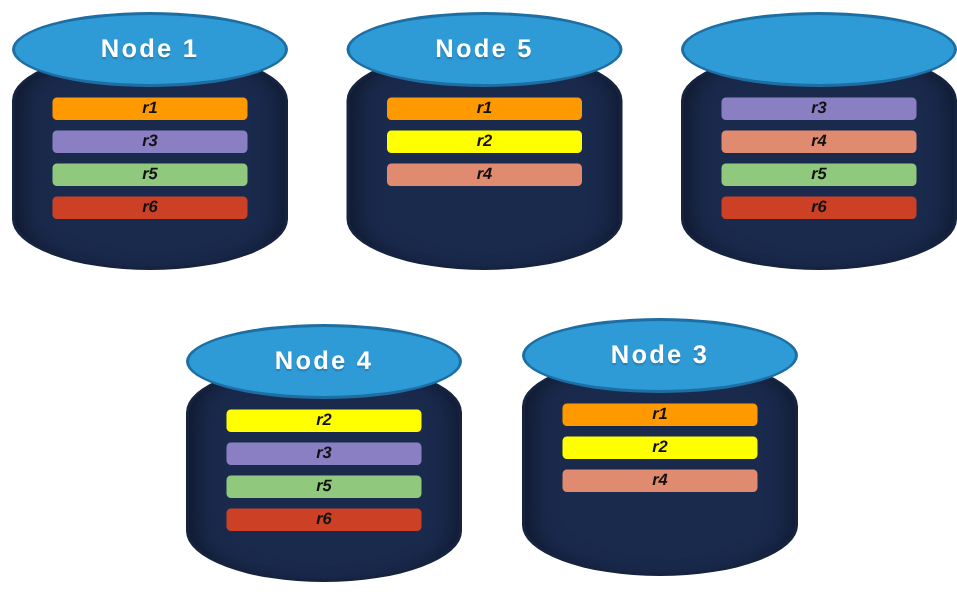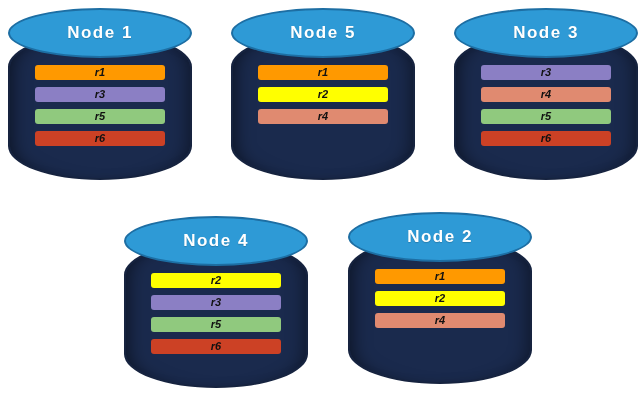--- a/index.html
+++ b/index.html
@@ -114,21 +114,20 @@
       <div class="node-title">Node  5</div>
       <div class="replica-list">
         <div class="replica-bar" style="background: rgb(255, 153, 0);">r1</div>
         <div class="replica-bar" style="background: rgb(255, 255, 0);">r2</div>
         <div class="replica-bar" style="background: rgb(224, 138, 112);">r4</div>
       </div>
     </div>
     <div class="node" style="left: 454px; top: 8px;">
       <div class="cyl-body"></div>
       <div class="cyl-top"></div>
-      <div class="node-title">Node  3</div>
       <div class="replica-list">
         <div class="replica-bar" style="background: rgb(139, 127, 196);">r3</div>
         <div class="replica-bar" style="background: rgb(224, 138, 112);">r4</div>
         <div class="replica-bar" style="background: rgb(144, 201, 126);">r5</div>
         <div class="replica-bar" style="background: rgb(204, 65, 37);">r6</div>
       </div>
     </div>
     <div class="node" style="left: 124px; top: 216px; text-align: right;">
       <div class="cyl-body"></div>
       <div class="cyl-top"></div>
@@ -136,20 +135,20 @@
       <div class="replica-list">
         <div class="replica-bar" style="background: rgb(255, 255, 0);">r2</div>
         <div class="replica-bar" style="background: rgb(139, 127, 196);">r3</div>
         <div class="replica-bar" style="background: rgb(144, 201, 126);">r5</div>
         <div class="replica-bar" style="background: rgb(204, 65, 37);">r6</div>
       </div>
     </div>
     <div class="node" style="left: 348px; top: 212px;">
       <div class="cyl-body"></div>
       <div class="cyl-top"></div>
-      <div class="node-title">Node  2</div>
+      <div class="node-title">Node  3</div>
       <div class="replica-list">
         <div class="replica-bar" style="background: rgb(255, 153, 0);">r1</div>
         <div class="replica-bar" style="background: rgb(255, 255, 0);">r2</div>
         <div class="replica-bar" style="background: rgb(224, 138, 112);">r4</div>
       </div>
     </div>
   </div>
 
 </body></html>

